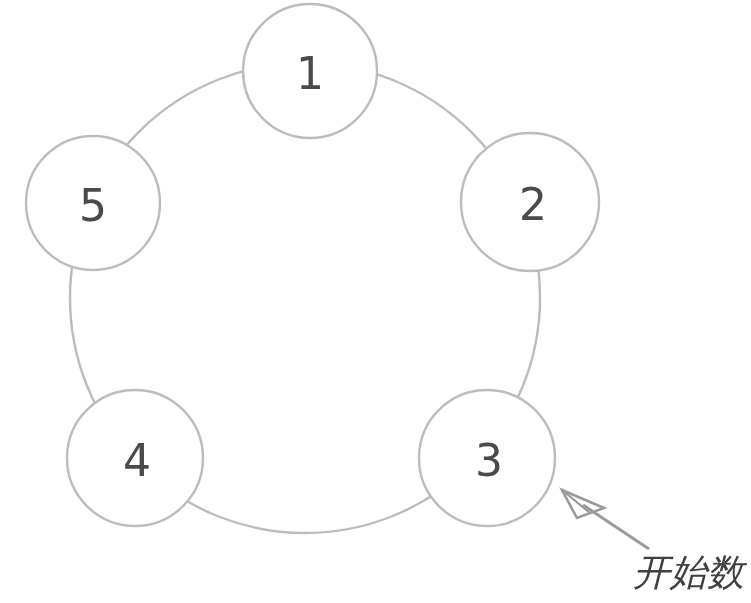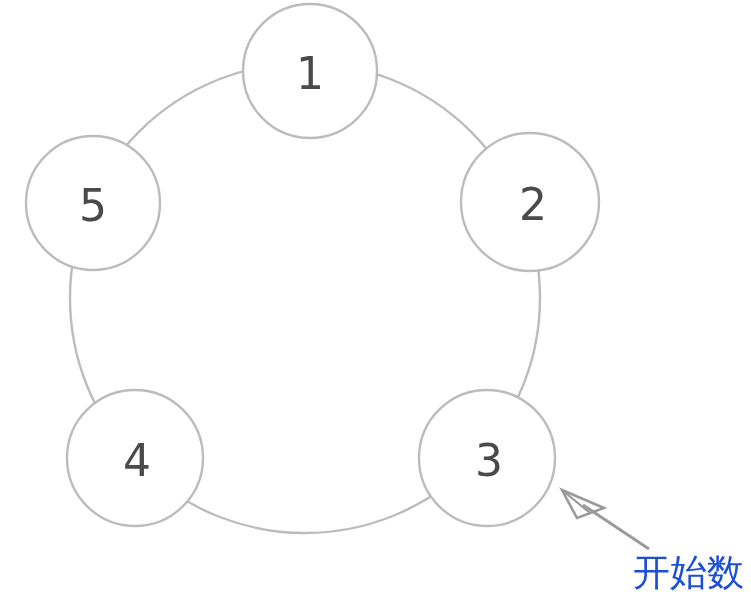--- a/index.html
+++ b/index.html
@@ -35,25 +35,26 @@
     fill: #4a4a4a;
     text-anchor: middle;
     dominant-baseline: central;
     letter-spacing: 0px;
   }
   .annotation-text {
     position: absolute;
     font-family: "DejaVu Sans", "Liberation Sans", sans-serif;
     font-size: 37px;
     line-height: 40px;
-    color: #1d4ed8;
+    color: #404040;
     white-space: nowrap;
     left: 633px;
     top: 553px;
     letter-spacing: 0px;
+    font-style: italic;
   }
 </style>
 </head>
 <body>
 
 <div id="stage">
 
   <svg id="diagram-svg" viewBox="0 0 751 603">
 
     <circle cx="305" cy="298" r="235" fill="none" stroke="#bcbcbc" stroke-width="2.4"></circle>

